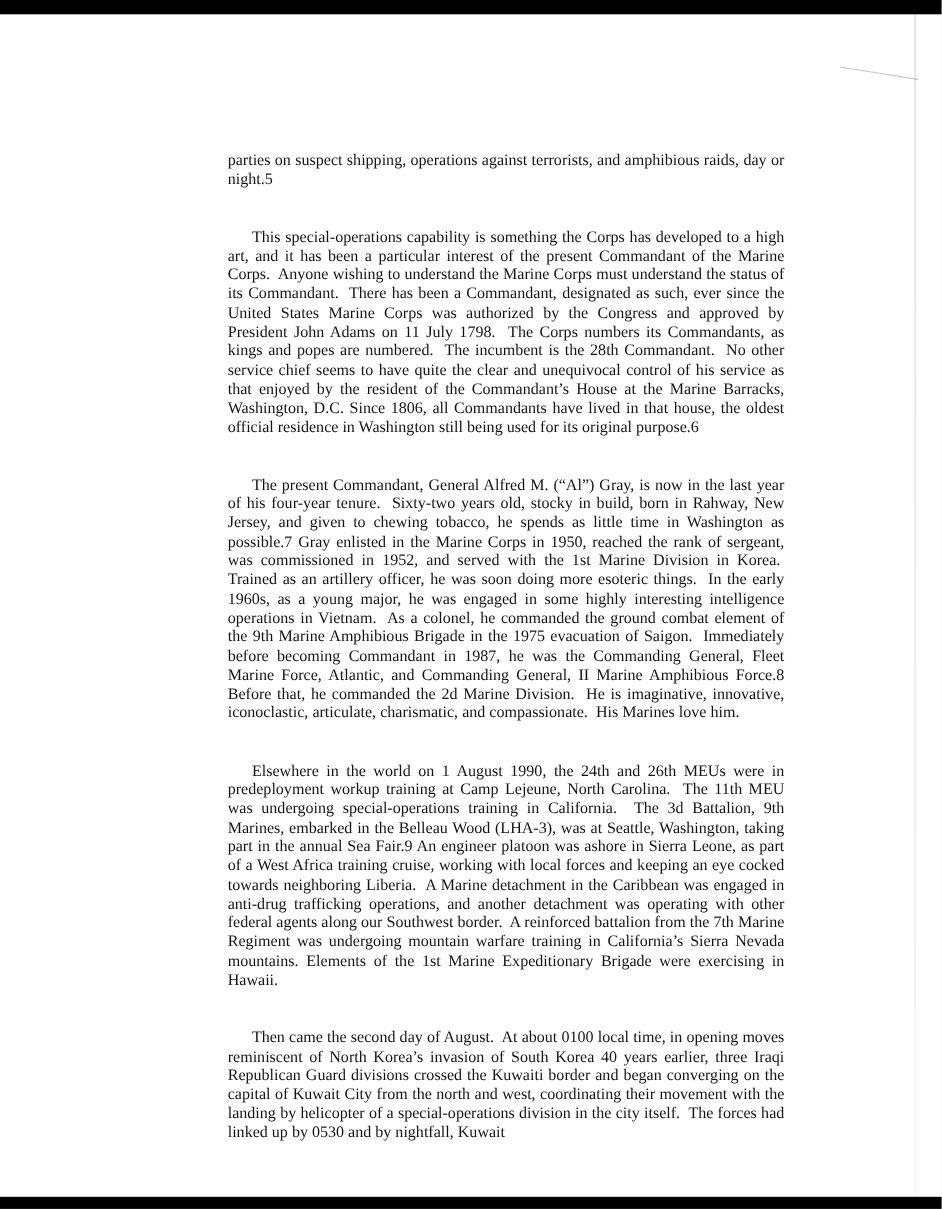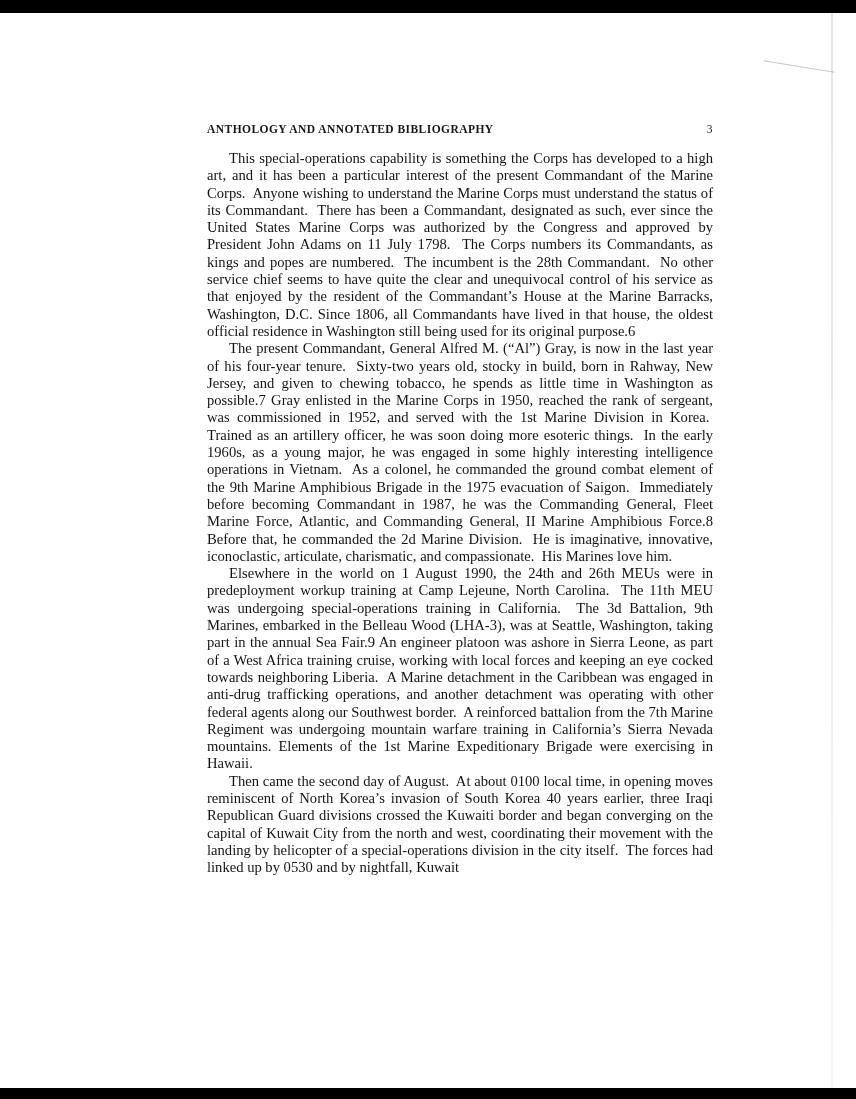--- a/index.html
+++ b/index.html
@@ -50,38 +50,35 @@
   .header .running-title { font-weight: 600; }
   .header .page-number { font-weight: 400; }
   .body-text {
     margin-top: 15px;
     font-size: 14.6px;
     line-height: 17.3px;
     text-align: justify;
     color: #131313;
   }
   p.para { margin: 0; }
-  p.para.indent { text-indent: 22px; }
+  p.para.indent { text-indent: 22px; margin-top: 35px; }
   .italic { }
 </style>
 </head>
 <body>
 
 <div class="scan">
   <div class="bar top"></div>
   <div class="scratch"></div>
   <div class="edge-line"></div>
 
   <div class="page">
-    <div class="header">
-      <span class="running-title">ANTHOLOGY AND ANNOTATED BIBLIOGRAPHY</span>
-      <span class="page-number">3</span>
-    </div>
 
     <div class="body-text" id="page-body">
+        <p class="para"><span>parties on suspect shipping, operations against terrorists, and amphibious raids, day or night.5</span></p>
         <p class="para indent"><span>This special-operations capability is something the Corps has developed to a high art, and it has been a particular interest of the present Commandant of the Marine Corps.&nbsp; Anyone wishing to understand the Marine Corps must understand the status of its Commandant.&nbsp; There has been a Commandant, designated as such, ever since the United States Marine Corps was authorized by the Congress and approved by President John Adams on 11 July 1798.&nbsp; The Corps numbers its Commandants, as kings and popes are numbered.&nbsp; The incumbent is the 28th Commandant.&nbsp; No other service chief seems to have quite the clear and unequivocal control of his service as that enjoyed by the resident of the Commandant’s House at the Marine Barracks, Washington, D.C. Since 1806, all Commandants have lived in that house, the oldest official residence in Washington still being used for its original purpose.6</span></p>
         <p class="para indent"><span>The present Commandant, General Alfred M. (“Al”) Gray, is now in the last year of his four-year tenure.&nbsp; Sixty-two years old, stocky in build, born in Rahway, New Jersey, and given to chewing tobacco, he spends as little time in Washington as possible.7 Gray enlisted in the Marine Corps in 1950, reached the rank of sergeant, was commissioned in 1952, and served with the 1st Marine Division in Korea.&nbsp; Trained as an artillery officer, he was soon doing more esoteric things.&nbsp; In the early 1960s, as a young major, he was engaged in some highly interesting intelligence operations in Vietnam.&nbsp; As a colonel, he commanded the ground combat element of the 9th Marine Amphibious Brigade in the 1975 evacuation of Saigon.&nbsp; Immediately before becoming Commandant in 1987, he was the Commanding General, Fleet Marine Force, Atlantic, and Commanding General, II Marine Amphibious Force.8 Before that, he commanded the 2d Marine Division.&nbsp; He is imaginative, innovative, iconoclastic, articulate, charismatic, and compassionate.&nbsp; His Marines love him.</span></p>
         <p class="para indent"><span>Elsewhere in the world on 1 August 1990, the 24th and 26th MEUs were in predeployment workup training at Camp Lejeune, North Carolina.&nbsp; The 11th MEU was undergoing special-operations training in California.&nbsp; The 3d Battalion, 9th Marines, embarked in the </span><span class="italic">Belleau Wood</span><span> (LHA-3), was at Seattle, Washington, taking part in the annual Sea Fair.9 An engineer platoon was ashore in Sierra Leone, as part of a West Africa training cruise, working with local forces and keeping an eye cocked towards neighboring Liberia.&nbsp; A Marine detachment in the Caribbean was engaged in anti-drug trafficking operations, and another detachment was operating with other federal agents along our Southwest border.&nbsp; A reinforced battalion from the 7th Marine Regiment was undergoing mountain warfare training in California’s Sierra Nevada mountains. Elements of the 1st Marine Expeditionary Brigade were exercising in Hawaii.</span></p>
         <p class="para indent"><span>Then came the second day of August.&nbsp; At about 0100 local time, in opening moves reminiscent of North Korea’s invasion of South Korea 40 years earlier, three Iraqi Republican Guard divisions crossed the Kuwaiti border and began converging on the capital of Kuwait City from the north and west, coordinating their movement with the landing by helicopter of a special-operations division in the city itself.&nbsp; The forces had linked up by 0530 and by nightfall, Kuwait</span></p>
       </div>
   </div>
 
   <div class="bar bottom"></div>
 </div>
 

